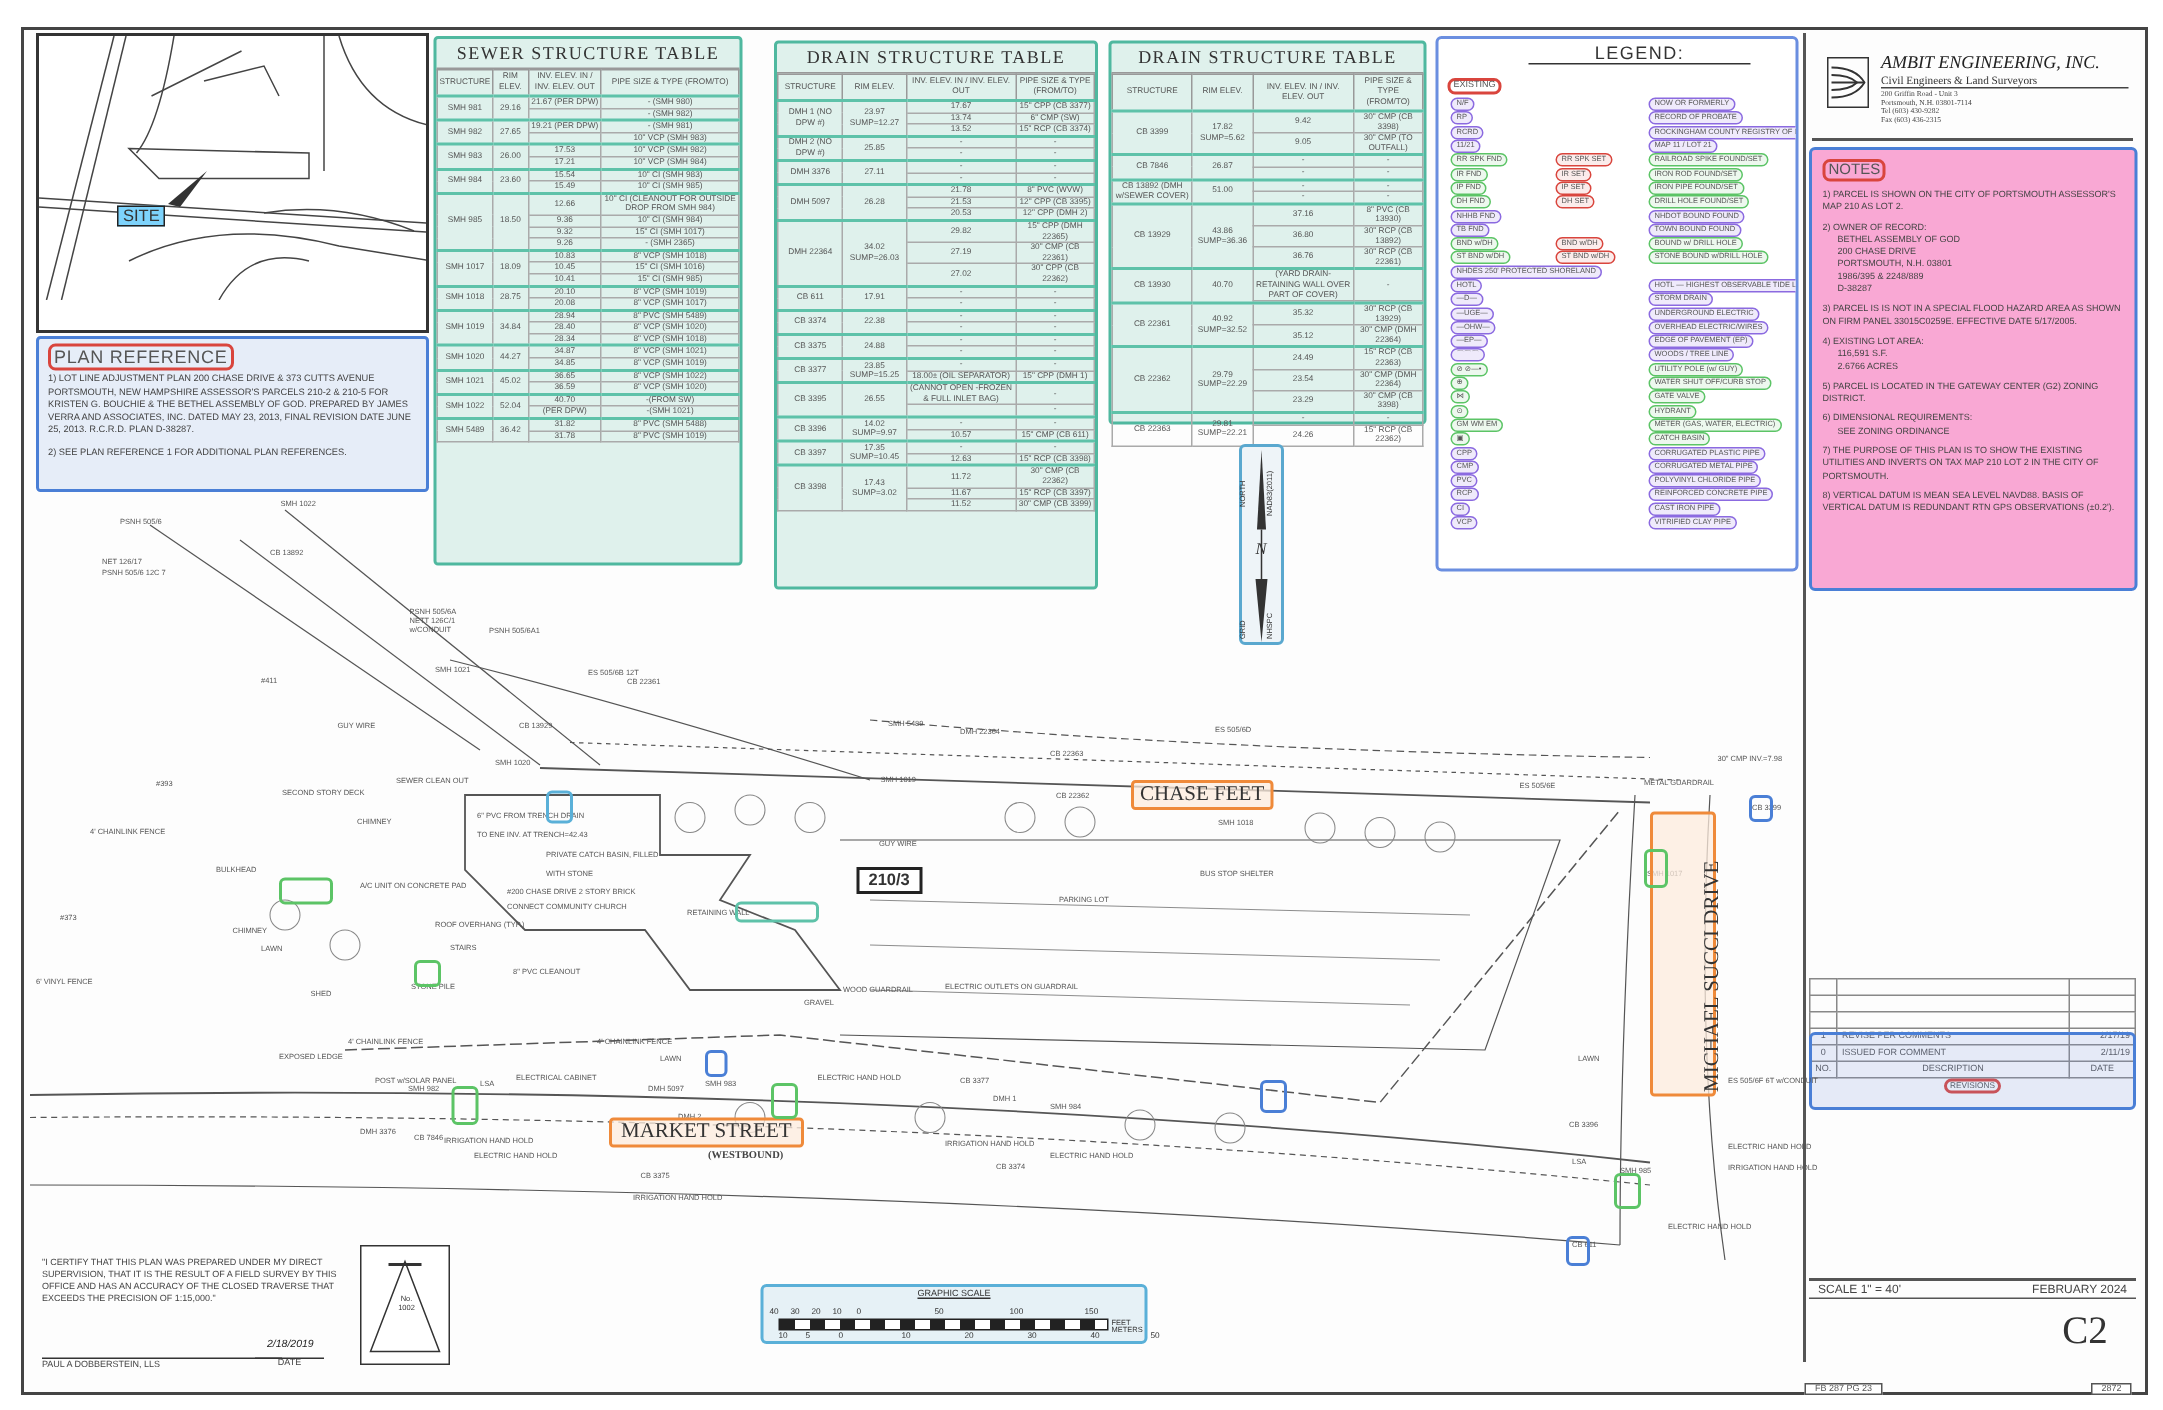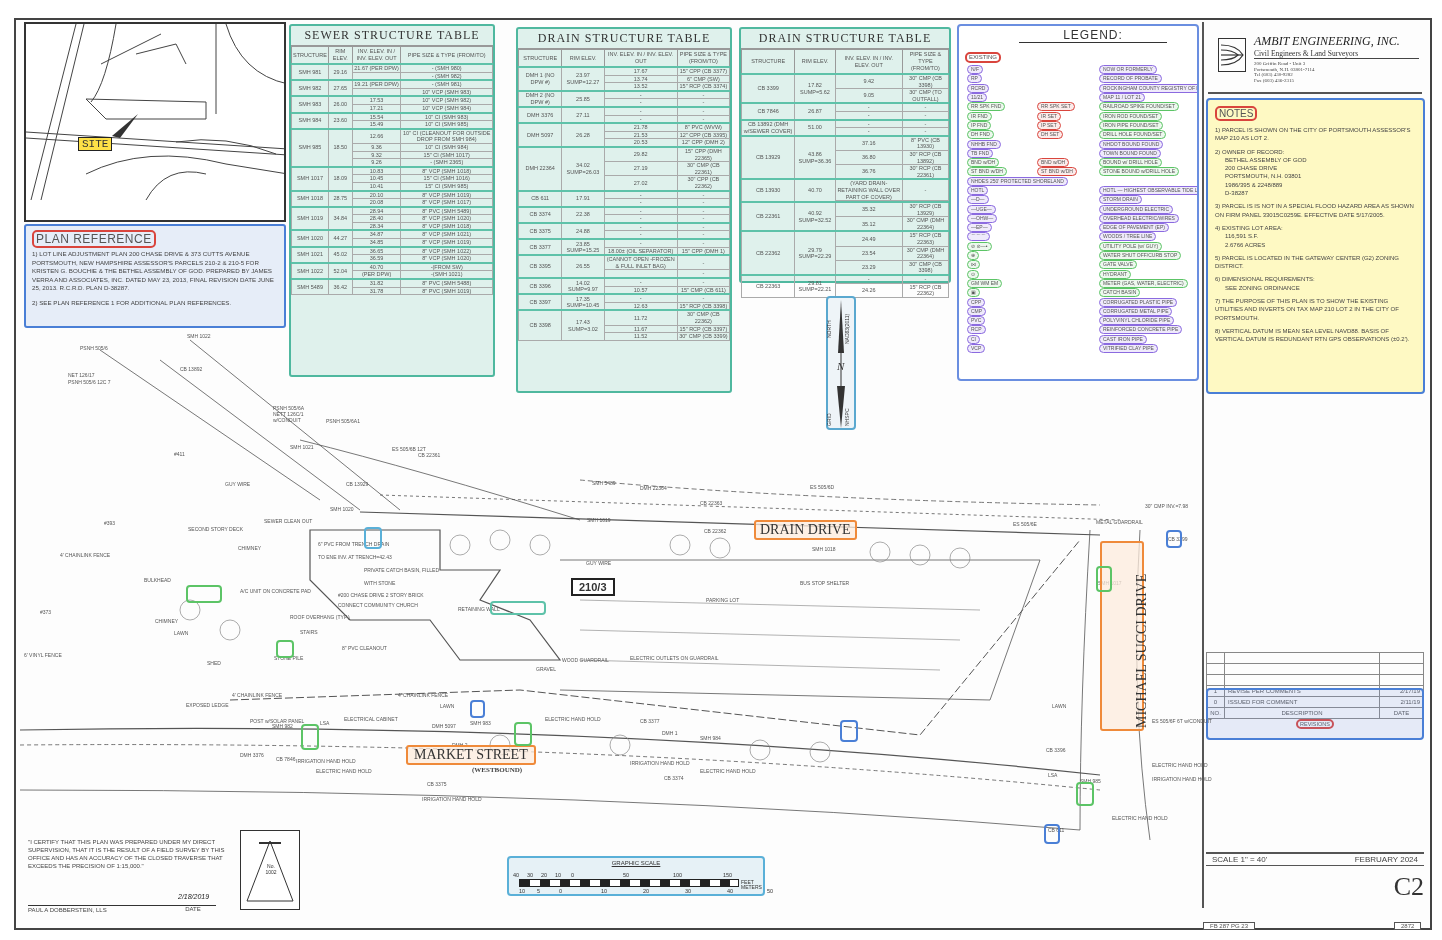--- a/index.html
+++ b/index.html
@@ -8,21 +8,21 @@
   .sheet { position: absolute; left: 14px; top: 18px; width: 1418px; height: 912px; border: 2px solid #444; background: #fdfdfd; }
   .abs { position: absolute; }
   .serif { font-family: "Liberation Serif", serif; }
 
   
   .locmap { left: 24px; top: 22px; width: 262px; height: 200px; border: 2px solid #333; background: #fff; overflow: hidden; }
   .locmap svg { position: absolute; left: 0; top: 0; }
   .locmap-footer { position: absolute; left: 0; bottom: 0; width: 100%; height: 26px; border-top: 2px solid #333; background: #fff; display: flex; align-items: center; justify-content: space-between; padding: 0 10px; }
   .locmap-title { font-family: "Liberation Serif", serif; font-size: 11px; letter-spacing: 0.5px; }
   .locmap-scale { font-size: 7px; }
-  .site-label { position: absolute; left: 52px; top: 113px; font-family: Liberation Mono, monospace; font-size: 11px; border: 1px solid #222; background: #fde047; padding: 0 3px; }
+  .site-label { position: absolute; left: 52px; top: 113px; font-family: Liberation Sans, sans-serif; font-size: 11px; border: 1px solid #222; background: #7dd3fc; padding: 0 3px; }
 
   
   .planref { left: 24px; top: 224px; width: 262px; height: 104px; border: 2px solid #4a7fd6; background: #e6edf8; padding: 3px 6px; border-radius: 3px; }
   .red-tag { display: inline-block; border: 2px solid #d9453d; border-radius: 5px; padding: 0 2px; color: #555; }
   .planref-title { font-size: 12px; letter-spacing: 0.5px; }
   .small-caps-text { font-size: 6.2px; line-height: 8.6px; color: #444; text-transform: uppercase; }
 
   
   .tbl { border: 2px solid #4fb89f; background: #dff1ec; border-radius: 3px; }
   .tbl-title { font-family: "Liberation Serif", serif; text-align: center; font-size: 12px; letter-spacing: 1px; border-bottom: 1px solid #999; color: #333; padding: 2px 0; }
@@ -41,30 +41,30 @@
   .red { border: 1.6px solid #d9453d; background: #fbeceb; }
 
   
   .tblock { left: 1202px; top: 22px; width: 222px; height: 886px; border-left: 2px solid #555; }
   .company { position: absolute; left: 4px; top: 2px; width: 214px; height: 70px; border-bottom: 2px solid #555; }
   .logo { position: absolute; left: 10px; top: 14px; width: 28px; height: 34px; border: 1px solid #333; }
   .company-name { position: absolute; left: 46px; top: 10px; font-family: "Liberation Serif", serif; font-style: italic; font-size: 12px; color: #222; }
   .company-sub { position: absolute; left: 46px; top: 25px; font-family: "Liberation Serif", serif; font-size: 7.5px; border-bottom: 1px solid #444; width: 165px; }
   .company-addr { position: absolute; left: 46px; top: 37px; font-family: "Liberation Serif", serif; font-size: 5px; line-height: 5.6px; color: #444; }
 
-  .notes { position: absolute; left: 2px; top: 76px; width: 219px; height: 296px; border: 2px solid #4a7fd6; background: #fef9c3; border-radius: 4px; padding: 3px 7px; }
+  .notes { position: absolute; left: 2px; top: 76px; width: 219px; height: 296px; border: 2px solid #4a7fd6; background: #f9a8d4; border-radius: 4px; padding: 3px 7px; }
   .notes .small-caps-text { font-size: 6px; line-height: 8.3px; }
   .project-title { position: absolute; left: 2px; top: 532px; width: 218px; height: 98px; border-top: 2px solid #555; border-bottom: 1px solid #555; padding: 6px 8px; font-family: "Liberation Serif", serif; font-size: 17px; line-height: 20px; color: #333; letter-spacing: 0.5px; }
   .rev-grid { position: absolute; left: 2px; top: 630px; width: 218px; height: 90px; }
   .rev-table { width: 100%; border-collapse: collapse; font-size: 6px; color: #555; }
   .rev-table td { border: 1px solid #888; height: 11px; padding: 0 3px; }
   .rev-hl { position: absolute; left: 0; top: 36px; width: 218px; height: 52px; border: 2px solid #4a7fd6; border-radius: 4px; background: rgba(120,150,220,0.18); }
   .scalebar { position: absolute; left: 2px; top: 830px; width: 218px; height: 14px; border-top: 2px solid #555; border-bottom: 1px solid #555; display: flex; justify-content: space-between; padding: 1px 6px; font-size: 8px; color: #444; }
   .sheet-title { position: absolute; left: 2px; top: 845px; width: 150px; height: 40px; border-right: 1px solid #555; text-align: center; font-size: 9px; padding-top: 6px; color: #444; line-height: 11px; }
-  .sheet-no { position: absolute; left: 152px; top: 845px; width: 68px; height: 40px; font-family: "Liberation Serif", serif; font-size: 26px; text-align: right; line-height: 40px; color: #333; }
+  .sheet-no { position: absolute; left: 152px; top: 845px; width: 68px; height: 40px; font-family: "Liberation Serif", serif; font-size: 26px; text-align: center; line-height: 40px; color: #333; }
 
   .map-label { position: absolute; font-size: 5px; color: #555; white-space: nowrap; }
   .hl-box { position: absolute; border-radius: 4px; }
   .street { position: absolute; font-family: "Liberation Serif", serif; color: #333; border: 2px solid #ef8a3a; background: rgba(252,235,220,0.75); border-radius: 3px; }
 </style>
 </head>
 <body>
 
 <div class="sheet"></div>
 
@@ -893,21 +893,21 @@
     <div class="map-label" style="left: 1152px; top: 762px;">ELECTRIC HAND HOLD</div>
     <div class="map-label" style="left: 1152px; top: 776px;">IRRIGATION HAND HOLD</div>
     <div class="map-label" style="left: 1112px; top: 815px;">ELECTRIC HAND HOLD</div>
     <div class="map-label" style="left: 1048px; top: 827px;">CB 611</div>
     <div class="map-label" style="left: 1098px; top: 580px;">SMH 1017</div>
     <div class="map-label" style="left: 1168px; top: 536px;">CB 3399</div>
   </div>
 
 <div class="abs" style="left:571px; top:578px; border:2px solid #222; padding:1px 6px; font-size:11px; font-weight:bold; background:#fff;">210/3</div>
 
-<div class="street" style="left:754px; top:520px; padding:0 4px; font-size:14px;">DRAIN DRIVE</div>
+<div class="street" style="left:754px; top:520px; padding:0 4px; font-size:14px;">CHASE FEET</div>
 <div class="street" style="left:406px; top:745px; padding:0 6px; font-size:14px;">MARKET STREET</div>
 <div class="abs serif" style="left:472px; top:766px; font-size:7px; font-weight:bold; color:#444;">(WESTBOUND)</div>
 <div class="street" style="left:1100px; top:541px; width:44px; height:190px;">
   <div class="abs" style="left:32px; top:185px; transform:rotate(-90deg); transform-origin:left top; font-size:14px; white-space:nowrap;">MICHAEL SUCCI DRIVE</div>
 </div>
 
 <div class="hl-box" style="left:364px; top:527px; width:18px; height:22px; border:2px solid #5ab0d8;"></div>
 <div class="hl-box" style="left:186px; top:585px; width:36px; height:18px; border:2px solid #5cc466;"></div>
 <div class="hl-box" style="left:490px; top:601px; width:56px; height:14px; border:2px solid #5ec2a9;"></div>
 <div class="hl-box" style="left:276px; top:640px; width:18px; height:18px; border:2px solid #5cc466;"></div>

